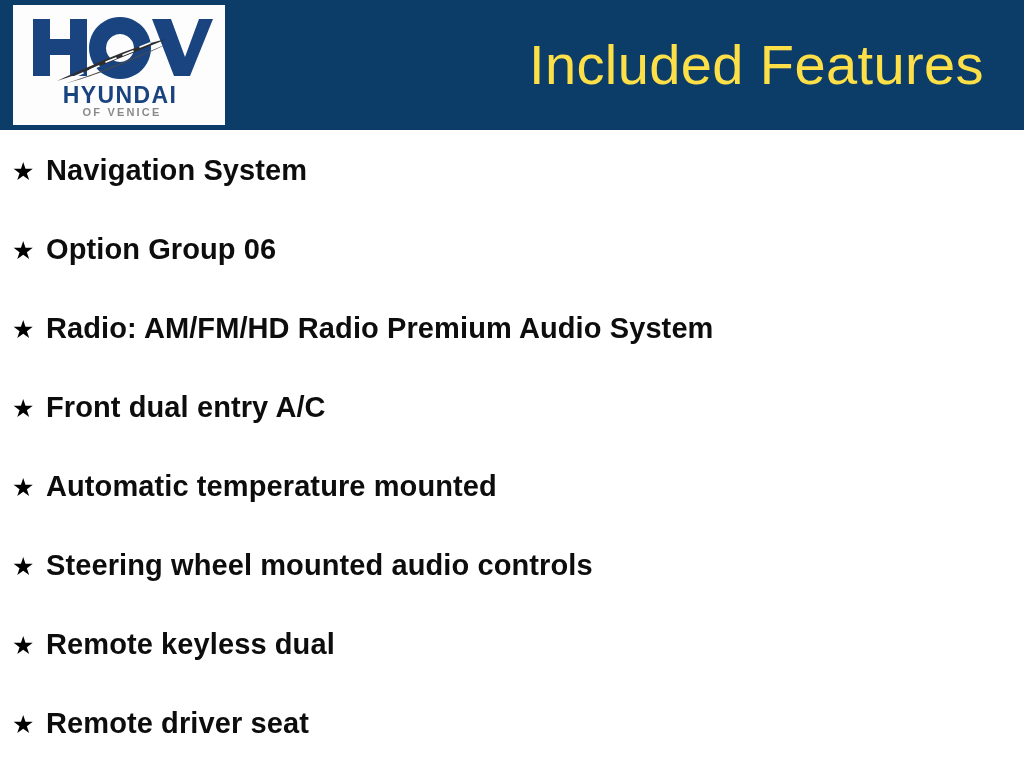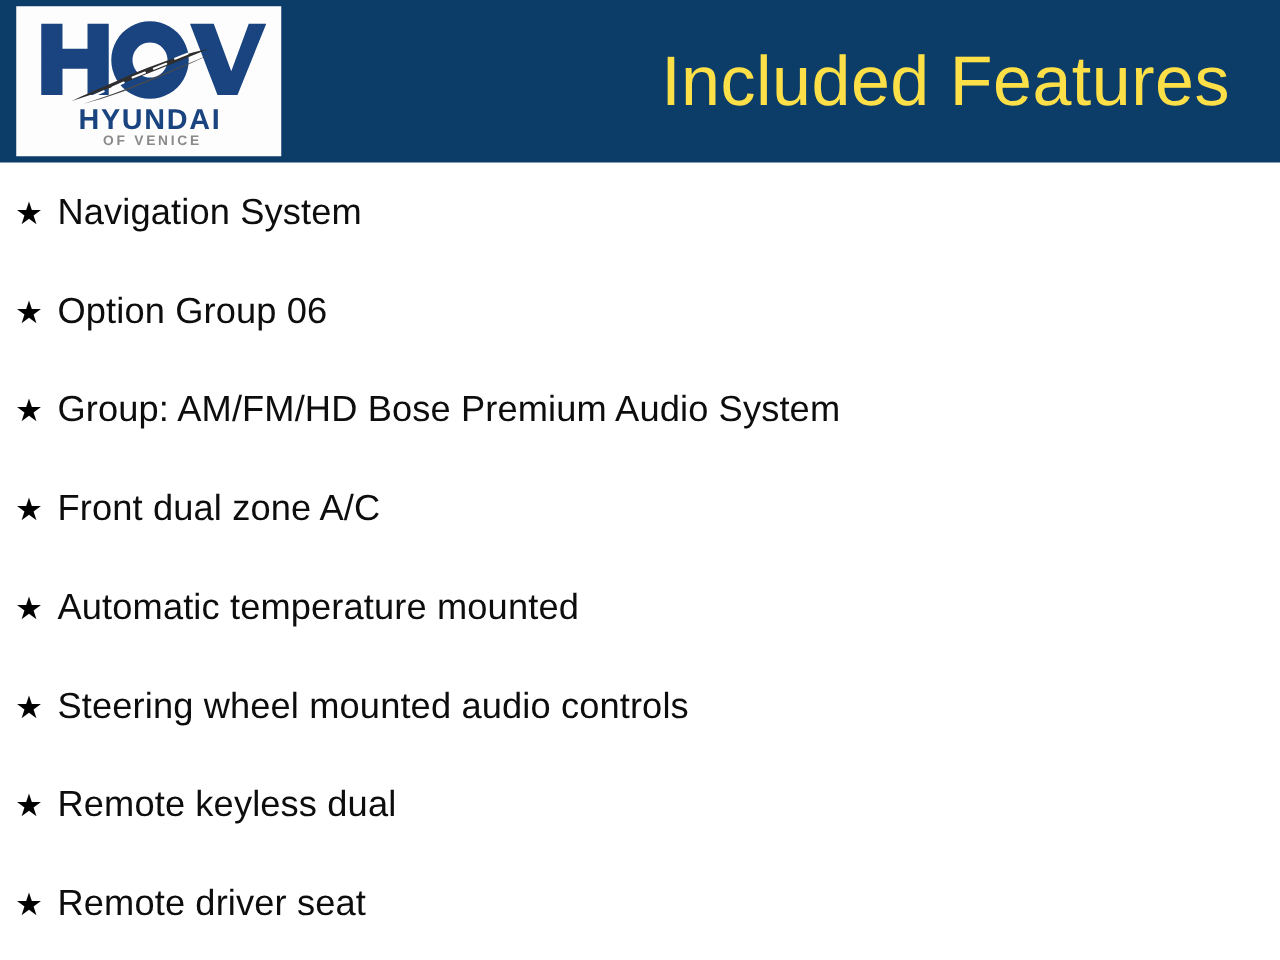--- a/index.html
+++ b/index.html
@@ -89,21 +89,21 @@
     display: inline-block;
     width: 34px;
     flex: 0 0 34px;
     color: #000000;
     font-size: 25px;
     line-height: 1;
   }
   .feature-label {
     color: #0d0d0d;
     font-size: 29px;
-    font-weight: 400;
+    font-weight: 700;
     line-height: 1;
     letter-spacing: 0.1px;
   }
 </style>
 </head>
 <body>
 
 <div class="header">
 
   <div class="logo-plate">
@@ -144,25 +144,25 @@
     <li class="feature-item" style="top: 26px;">
       <span class="feature-bullet">★</span>
       <span class="feature-label">Navigation System</span>
     </li>
     <li class="feature-item" style="top: 105px;">
       <span class="feature-bullet">★</span>
       <span class="feature-label">Option Group 06</span>
     </li>
     <li class="feature-item" style="top: 184px;">
       <span class="feature-bullet">★</span>
-      <span class="feature-label">Group: AM/FM/HD Bose Premium Audio System</span>
+      <span class="feature-label">Radio: AM/FM/HD Radio Premium Audio System</span>
     </li>
     <li class="feature-item" style="top: 263px;">
       <span class="feature-bullet">★</span>
-      <span class="feature-label">Front dual zone A/C</span>
+      <span class="feature-label">Front dual entry A/C</span>
     </li>
     <li class="feature-item" style="top: 342px;">
       <span class="feature-bullet">★</span>
       <span class="feature-label">Automatic temperature mounted</span>
     </li>
     <li class="feature-item" style="top: 421px;">
       <span class="feature-bullet">★</span>
       <span class="feature-label">Steering wheel mounted audio controls</span>
     </li>
     <li class="feature-item" style="top: 500px;">

